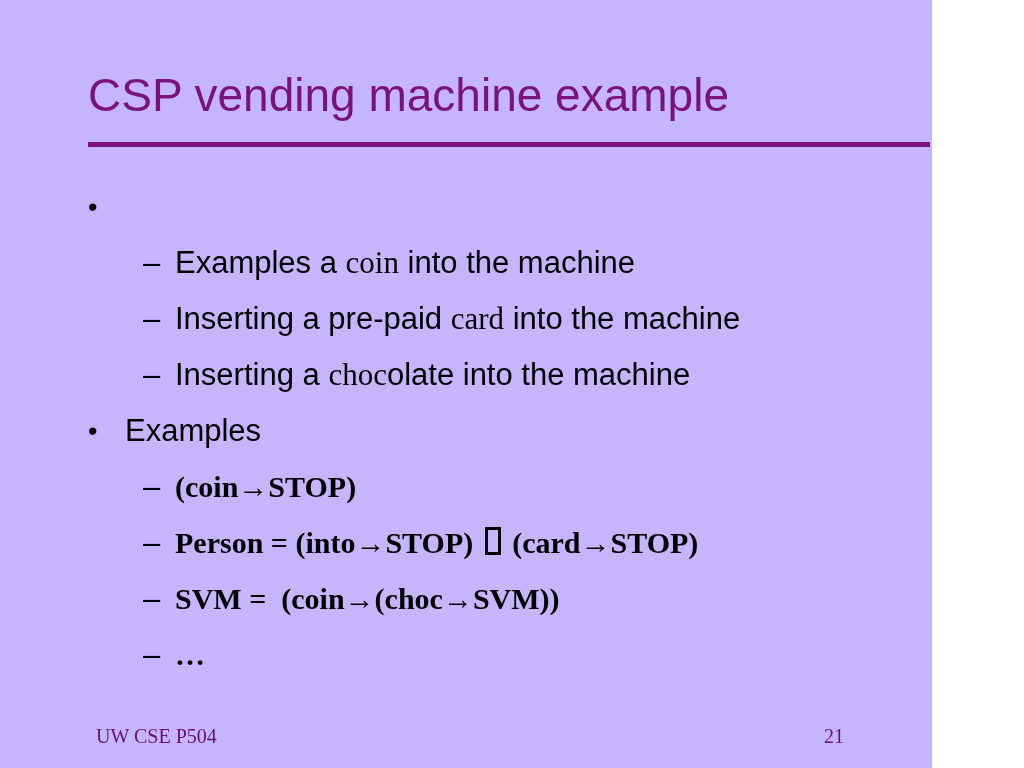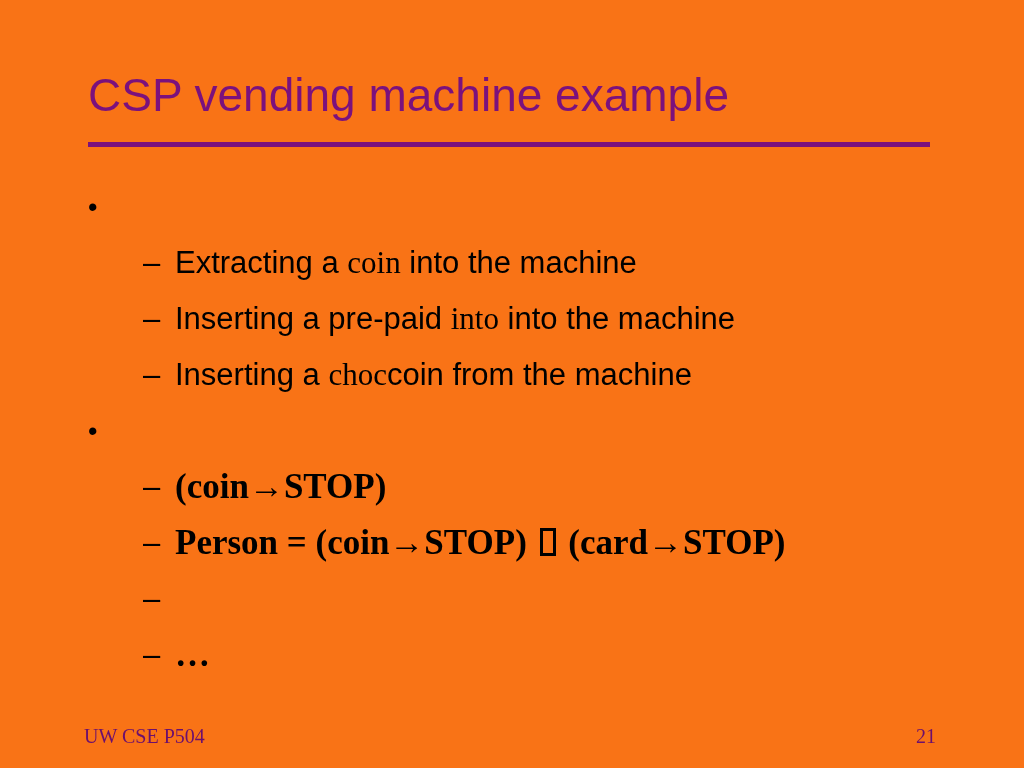--- a/index.html
+++ b/index.html
@@ -3,22 +3,22 @@
 <meta charset="utf-8">
 <style>
   html, body { margin: 0; padding: 0; }
   body {
     width: 1024px; height: 768px;
     background: #ffffff;
     font-family: "Liberation Sans", sans-serif;
   }
   .slide {
     position: relative;
-    width: 1024px; height: 768px;
-    background: #f97316;
+    width: 932px; height: 768px;
+    background: #c4b5fd;
     color: #000;
     overflow: hidden;
   }
   .title {
     position: absolute;
     left: 88px; top: 70px;
     font-size: 46px;
     line-height: 1.1;
     color: #7b117d;
     letter-spacing: 0px;
@@ -49,32 +49,32 @@
   .l2 .marker { width: 32px; font-size: 31px; }
   .txt, .txt span { white-space: pre-wrap; }
   .txt.sans { font-size: 31px; }
   .kw {
     font-family: "Liberation Serif", serif;
     font-weight: normal;
   }
   .txt.expr {
     font-family: "Liberation Serif", serif;
     font-weight: bold;
-    font-size: 35px;
+    font-size: 30px;
   }
   .tofu {
     display: inline-block;
     width: 10px; height: 22px;
     border: 3px solid #000;
     margin: 0 4px;
     vertical-align: -2px;
   }
   .footer {
     position: absolute;
-    left: 84px; right: 88px; bottom: 20px;
+    left: 96px; right: 88px; bottom: 20px;
     display: flex;
     justify-content: space-between;
     font-family: "Liberation Serif", serif;
     font-size: 20px;
     color: #6c0f6e;
   }
 </style>
 </head>
 <body>
 
@@ -84,49 +84,51 @@
   <div class="rule"></div>
 
   <div class="content">
 
     <div class="line l1">
       <span class="marker">•</span>
     </div>
 
     <div class="line l2">
       <span class="marker">–</span>
-      <span class="txt sans"><span>Extracting a </span><span class="kw">coin</span><span> into the machine</span></span>
+      <span class="txt sans"><span>Examples a </span><span class="kw">coin</span><span> into the machine</span></span>
     </div>
 
     <div class="line l2">
       <span class="marker">–</span>
-      <span class="txt sans"><span>Inserting a pre-paid </span><span class="kw">into</span><span> into the machine</span></span>
+      <span class="txt sans"><span>Inserting a pre-paid </span><span class="kw">card</span><span> into the machine</span></span>
     </div>
 
     <div class="line l2">
       <span class="marker">–</span>
-      <span class="txt sans"><span>Inserting a </span><span class="kw">choc</span><span>coin from the machine</span></span>
+      <span class="txt sans"><span>Inserting a </span><span class="kw">choc</span><span>olate into the machine</span></span>
     </div>
 
     <div class="line l1">
       <span class="marker">•</span>
+      <span class="txt sans">Examples</span>
     </div>
 
     <div class="line l2">
       <span class="marker">–</span>
       <span class="txt expr">(coin→STOP)</span>
     </div>
 
     <div class="line l2">
       <span class="marker">–</span>
-      <span class="txt expr"><span>Person = (coin→STOP) </span><span class="tofu"></span><span> (card→STOP)</span></span>
+      <span class="txt expr"><span>Person = (into→STOP) </span><span class="tofu"></span><span> (card→STOP)</span></span>
     </div>
 
     <div class="line l2">
       <span class="marker">–</span>
+      <span class="txt expr">SVM =  (coin→(choc→SVM))</span>
     </div>
 
     <div class="line l2">
       <span class="marker">–</span>
       <span class="txt expr">…</span>
     </div>
 
   </div>
 
   <div class="footer">

